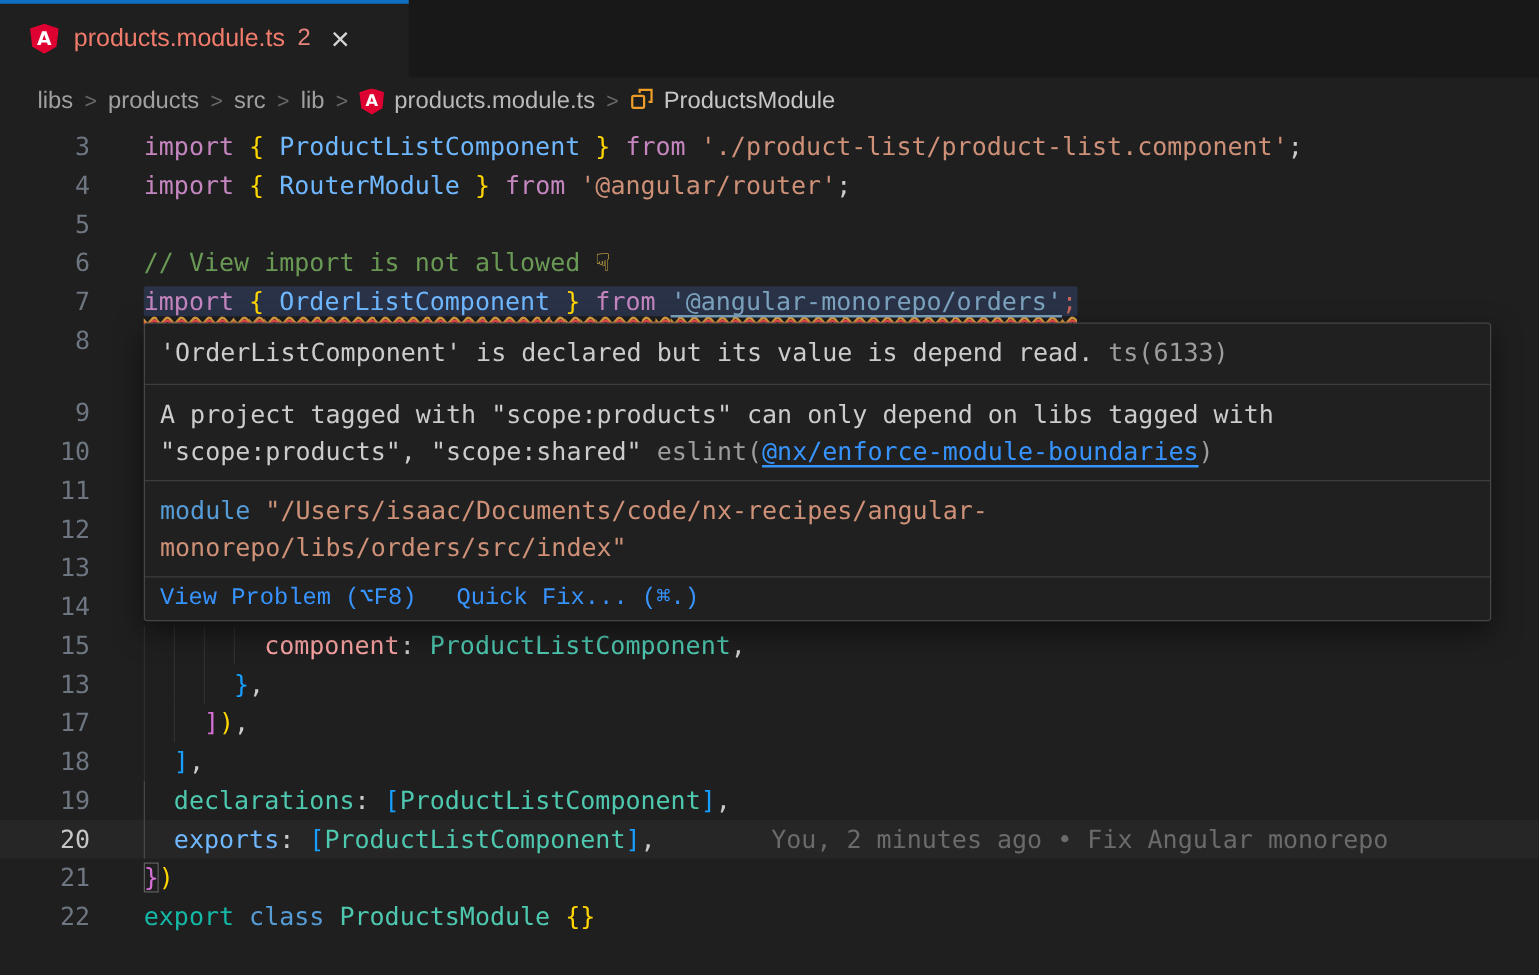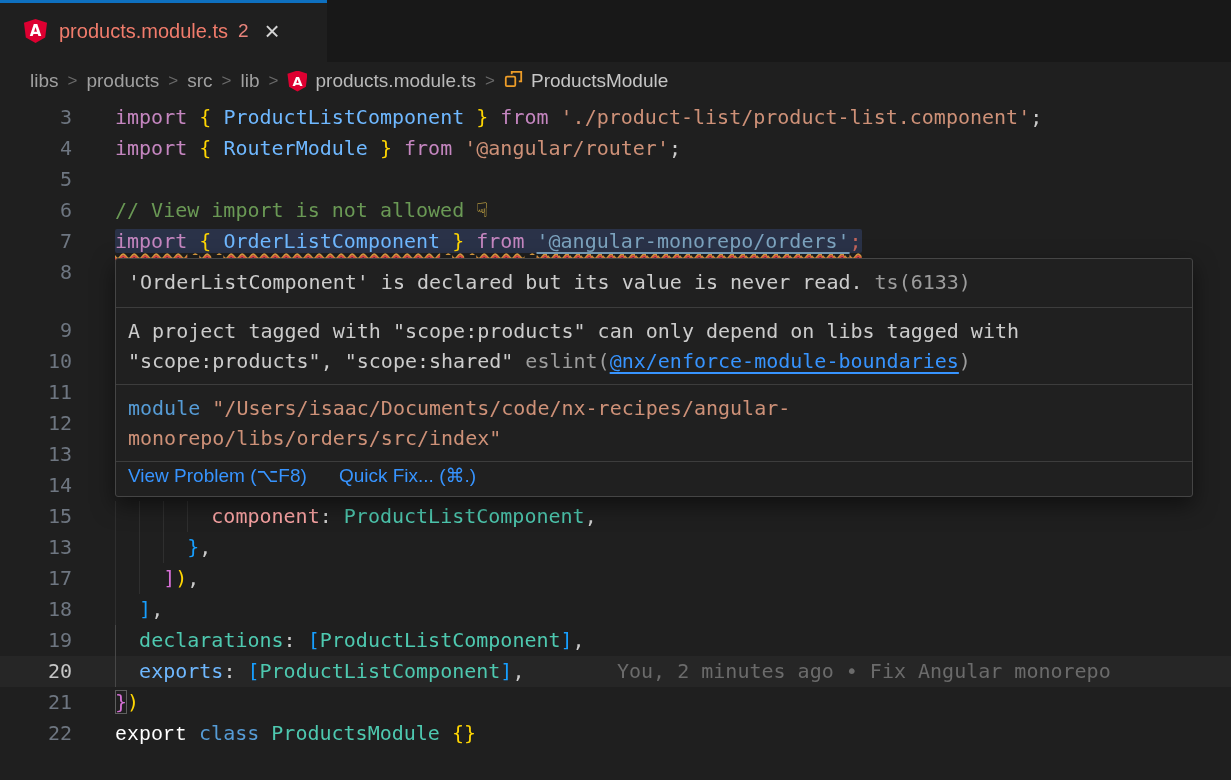--- a/index.html
+++ b/index.html
@@ -50,22 +50,22 @@
   
   #hover{position:absolute;left:115px;top:258px;width:1078px;height:239px;box-sizing:border-box;
     background:#202020;border:1px solid #454545;border-radius:3px;z-index:10;
     box-shadow:0 8px 22px rgba(0,0,0,.5);}
   .hv-sec{box-sizing:border-box;padding:8px 12px 0 12px;font-family:"DejaVu Sans Mono",monospace;
     font-size:20px;line-height:30px;color:#cccccc;white-space:pre;overflow:hidden;}
   .hv-sec + .hv-sec{border-top:1px solid #3d3d3d;}
   .hv-s1{height:48px;}
   .hv-s2{height:77px;}
   .hv-s3{height:77px;}
-  .hv-actions{box-sizing:border-box;height:28px;border-top:1px solid #3d3d3d;display:flex;align-items:center;
-    gap:32px;padding-left:12px;font-family:Liberation Sans, sans-serif;font-size:19px;}
+  .hv-actions{box-sizing:border-box;height:28px;border-top:1px solid #3d3d3d;display:flex;align-items:flex-end;
+    gap:32px;padding-left:12px;font-family:Liberation Mono, monospace;font-size:19px;}
   .hv-action{color:#3794ff;cursor:pointer;white-space:pre;}
   .tk-link{color:#3794ff;text-decoration:underline;text-underline-offset:4px;cursor:pointer;}
 
   .cls-icon{display:inline-block;}
 </style>
 </head>
 <body>
 
 <div id="stage">
 
@@ -172,26 +172,26 @@
         <span class="guide active" style="left: 115px;"></span>
         <div class="code"><span style="color: rgb(204, 204, 204);">  </span><span style="color: rgb(111, 184, 255);">exports</span><span style="color: rgb(204, 204, 204);">: </span><span style="color: rgb(23, 159, 255);">[</span><span style="color: rgb(78, 201, 176);">ProductListComponent</span><span style="color: rgb(23, 159, 255);">]</span><span style="color: rgb(204, 204, 204);">,</span></div>
         <div class="blame">You, 2 minutes ago • Fix Angular monorepo</div>
       </div>
       <div class="row" style="top: 587px;">
         <div class="lnum">21</div>
         <div class="code"><span class="bm" style="color: rgb(214, 112, 214);">}</span><span style="color: rgb(255, 214, 2);">)</span></div>
       </div>
       <div class="row" style="top: 618px;">
         <div class="lnum">22</div>
-        <div class="code"><span style="color: #ffffff; font-family: Liberation Mono, monospace;">export</span><span style="color: rgb(204, 204, 204);"> </span><span style="color: rgb(86, 156, 214);">class</span><span style="color: rgb(204, 204, 204);"> </span><span style="color: rgb(78, 201, 176);">ProductsModule</span><span style="color: rgb(204, 204, 204);"> </span><span style="color: rgb(255, 214, 2);">{}</span></div>
+        <div class="code"><span style="color: #14b8a6;">export</span><span style="color: rgb(204, 204, 204);"> </span><span style="color: rgb(86, 156, 214);">class</span><span style="color: rgb(204, 204, 204);"> </span><span style="color: rgb(78, 201, 176);">ProductsModule</span><span style="color: rgb(204, 204, 204);"> </span><span style="color: rgb(255, 214, 2);">{}</span></div>
       </div>
     </div>
 
   <div id="hover">
-      <div class="hv-sec hv-s1"><div><span style="color: rgb(204, 204, 204);">'OrderListComponent' is declared but its value is never read.</span><span style="color: rgb(157, 157, 157);"> ts(6133)</span></div></div>
+      <div class="hv-sec hv-s1"><div><span style="color: rgb(204, 204, 204);">'OrderListComponent' is declared but its value is depend read.</span><span style="color: rgb(157, 157, 157);"> ts(6133)</span></div></div>
       <div class="hv-sec hv-s2"><div><span style="color: rgb(204, 204, 204);">A project tagged with "scope:products" can only depend on libs tagged with</span></div><div><span style="color: rgb(204, 204, 204);">"scope:products", "scope:shared" </span><span style="color: rgb(157, 157, 157);">eslint(</span><span class="tk-link" style="color: rgb(55, 148, 255);">@nx/enforce-module-boundaries</span><span style="color: rgb(157, 157, 157);">)</span></div></div>
       <div class="hv-sec hv-s3"><div><span style="color: rgb(86, 156, 214);">module</span><span style="color: rgb(204, 204, 204);"> </span><span style="color: rgb(206, 145, 120);">"/Users/isaac/Documents/code/nx-recipes/angular-</span></div><div><span style="color: rgb(206, 145, 120);">monorepo/libs/orders/src/index"</span></div></div>
       <div class="hv-actions">
         <span class="hv-action">View Problem (⌥F8)</span>
         <span class="hv-action">Quick Fix... (⌘.)</span>
       </div>
     </div>
 
 </div>
 

